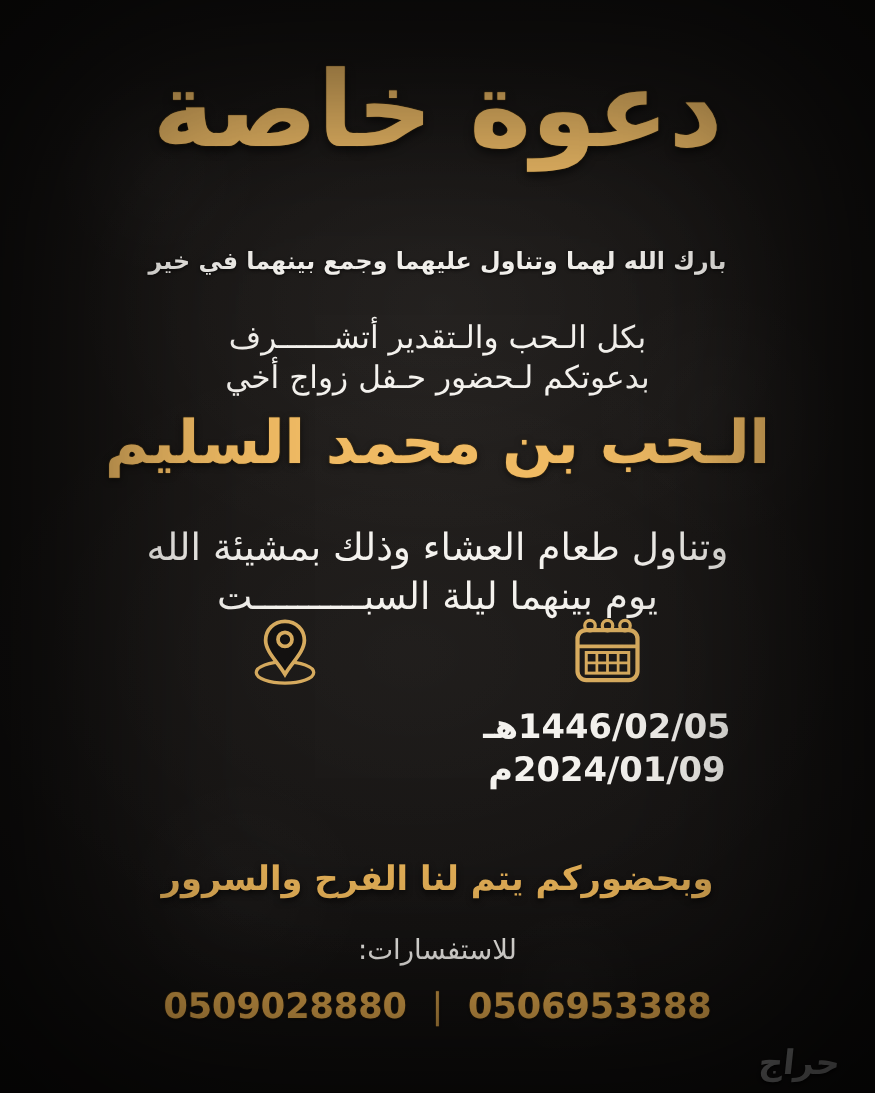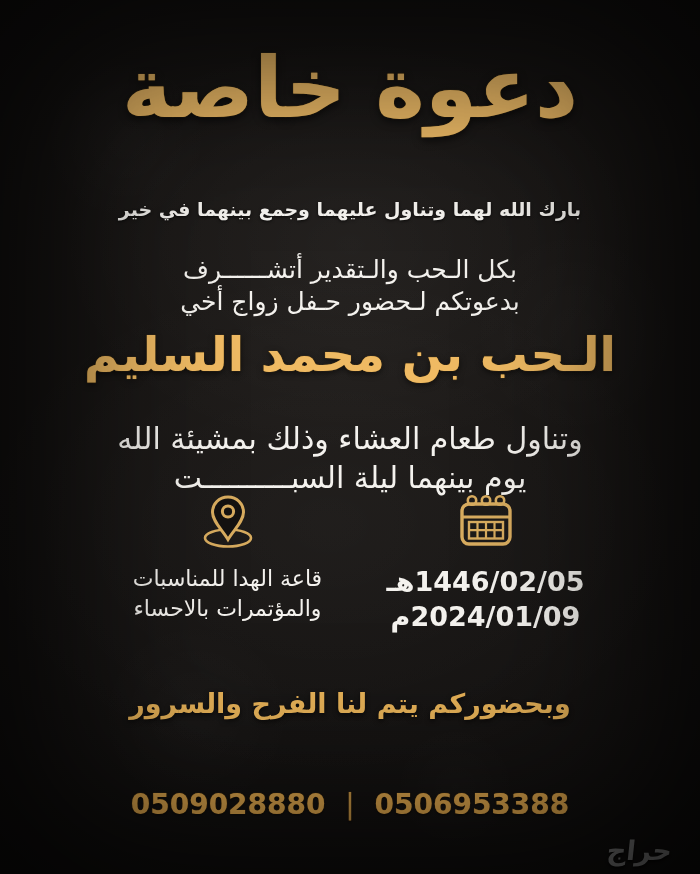--- a/index.html
+++ b/index.html
@@ -146,24 +146,20 @@
     <div>وتناول طعام العشاء وذلك بمشيئة الله</div>
     <div>يوم بينهما ليلة السبــــــــــت</div>
   </div>
 
   <div class="info-col venue-col">
     <svg class="info-icon" width="66" height="58" viewBox="0 0 66 58" aria-hidden="true">
       <ellipse cx="33" cy="46" rx="23" ry="8.5" fill="none" stroke="#D8AC5F" stroke-width="2.6"></ellipse>
       <path d="M33 5 C 24 5 17.5 11.8 17.5 20.2 C 17.5 29.5 27.5 38 33 47.5 C 38.5 38 48.5 29.5 48.5 20.2 C 48.5 11.8 42 5 33 5 Z" fill="#141211" stroke="#D8AC5F" stroke-width="3"></path>
       <circle cx="33" cy="19.5" r="5.6" fill="none" stroke="#D8AC5F" stroke-width="3"></circle>
     </svg>
-    <div class="venue-text">
-      <div>قاعة الهدا للمناسبات</div>
-      <div>والمؤتمرات بالاحساء</div>
-    </div>
   </div>
 
   <div class="info-col date-col">
     <svg class="info-icon" width="60" height="58" viewBox="0 0 60 58" aria-hidden="true">
       <rect x="6" y="12" width="48" height="40" rx="7" fill="none" stroke="#D8AC5F" stroke-width="3.4"></rect>
       <line x1="7" y1="25" x2="53" y2="25" stroke="#D8AC5F" stroke-width="3"></line>
       <circle cx="16" cy="8.5" r="4.2" fill="none" stroke="#D8AC5F" stroke-width="2.6"></circle>
       <circle cx="30" cy="8.5" r="4.2" fill="none" stroke="#D8AC5F" stroke-width="2.6"></circle>
       <circle cx="44" cy="8.5" r="4.2" fill="none" stroke="#D8AC5F" stroke-width="2.6"></circle>
       <rect x="13" y="30" width="34" height="16.5" fill="none" stroke="#D8AC5F" stroke-width="2.4"></rect>
@@ -173,20 +169,21 @@
       <line x1="13" y1="38.2" x2="47" y2="38.2" stroke="#D8AC5F" stroke-width="2.2"></line>
     </svg>
     <div class="date-text">
       <div>1446/02/05هـ</div>
       <div>2024/01/09م</div>
     </div>
   </div>
 
   <div class="center-text closing">وبحضوركم يتم لنا الفرح والسرور</div>
 
+  <div class="center-text inquiries">للاستفسارات:</div>
 
   <div class="center-text phones">
     <span>0509028880</span>
     <span class="sep">|</span>
     <span>0506953388</span>
   </div>
 
   <div class="watermark">حراج</div>
 
   <div class="vignette"></div>

